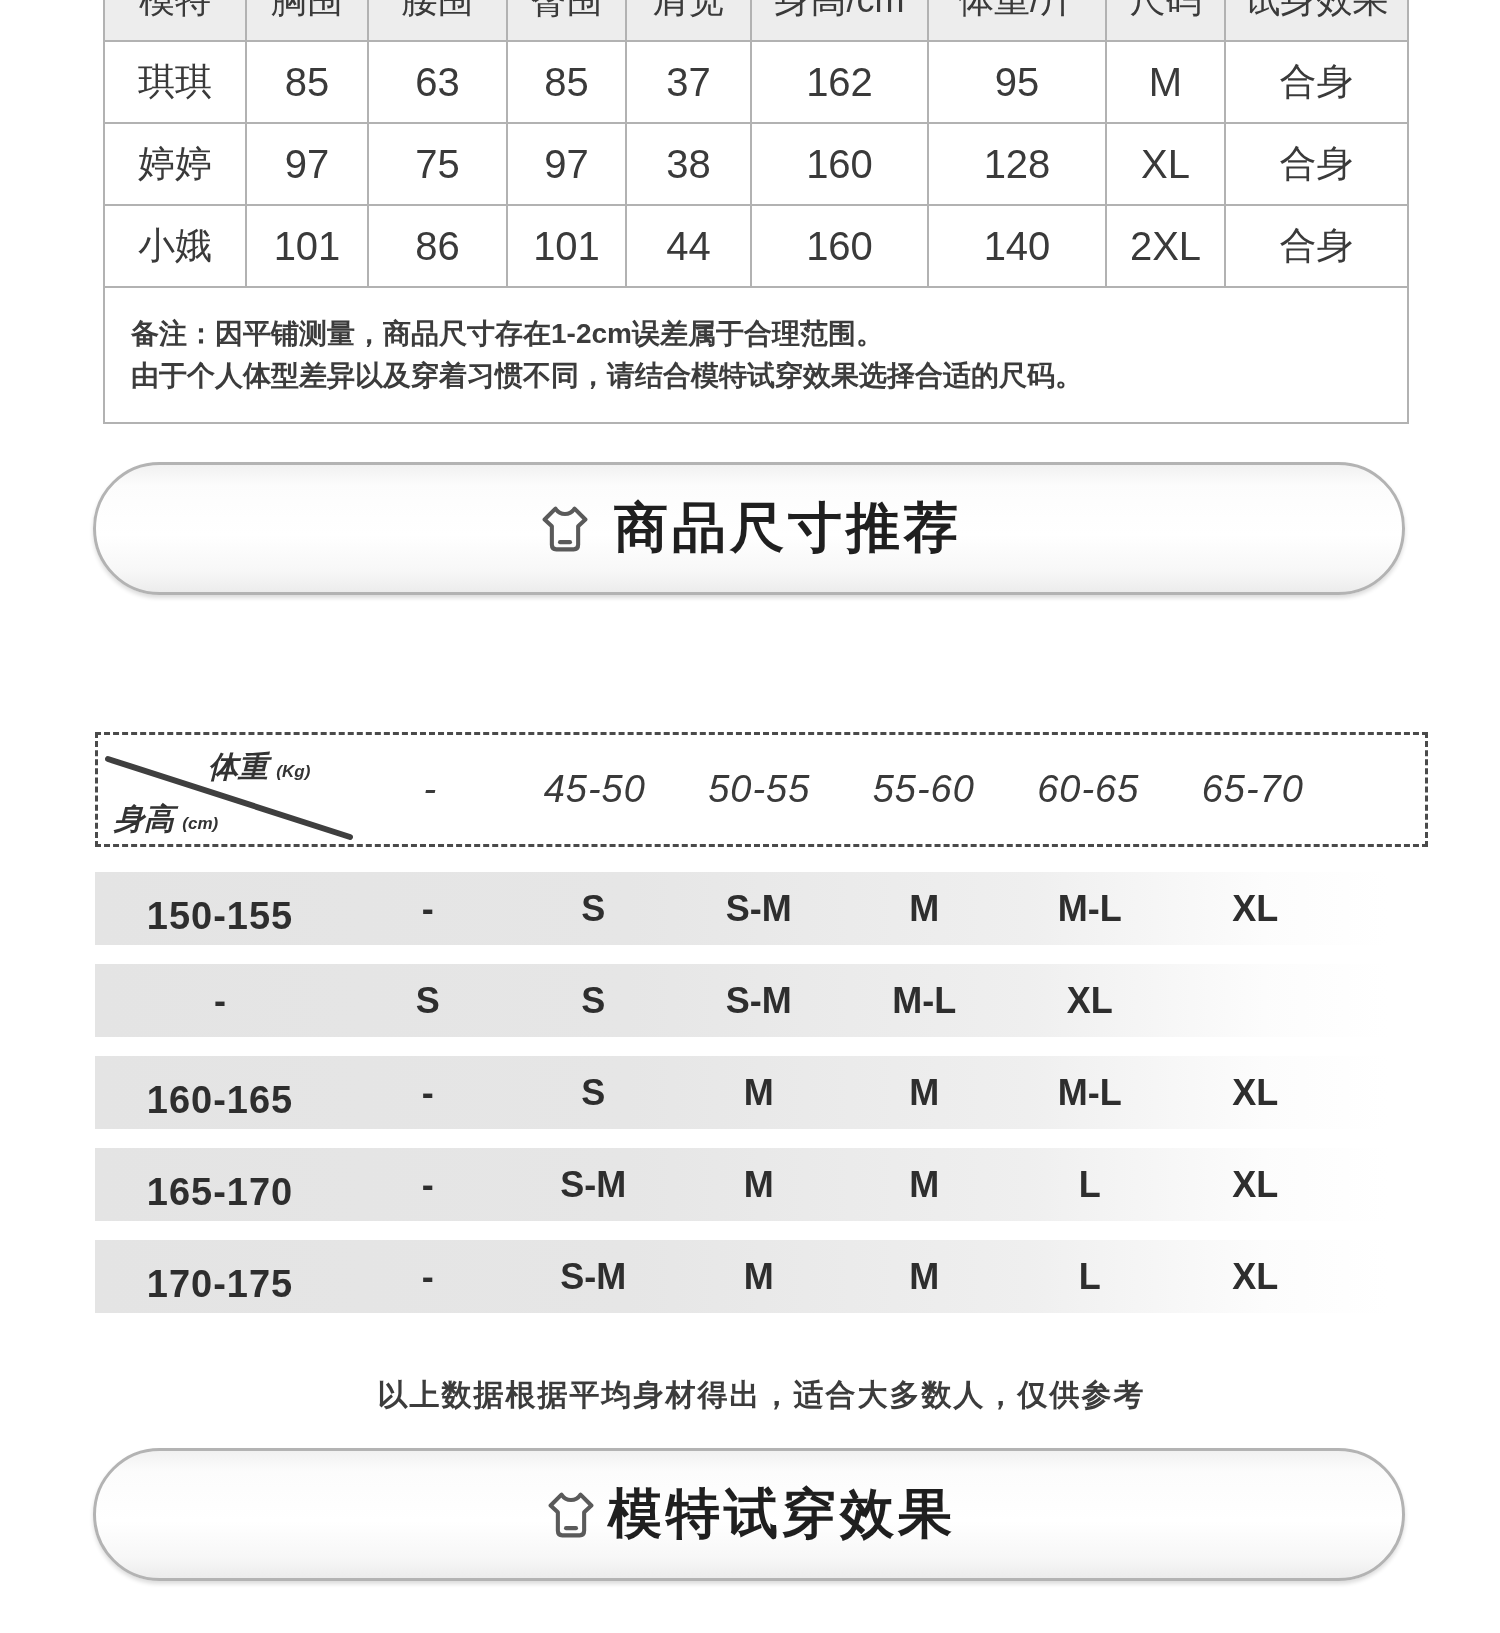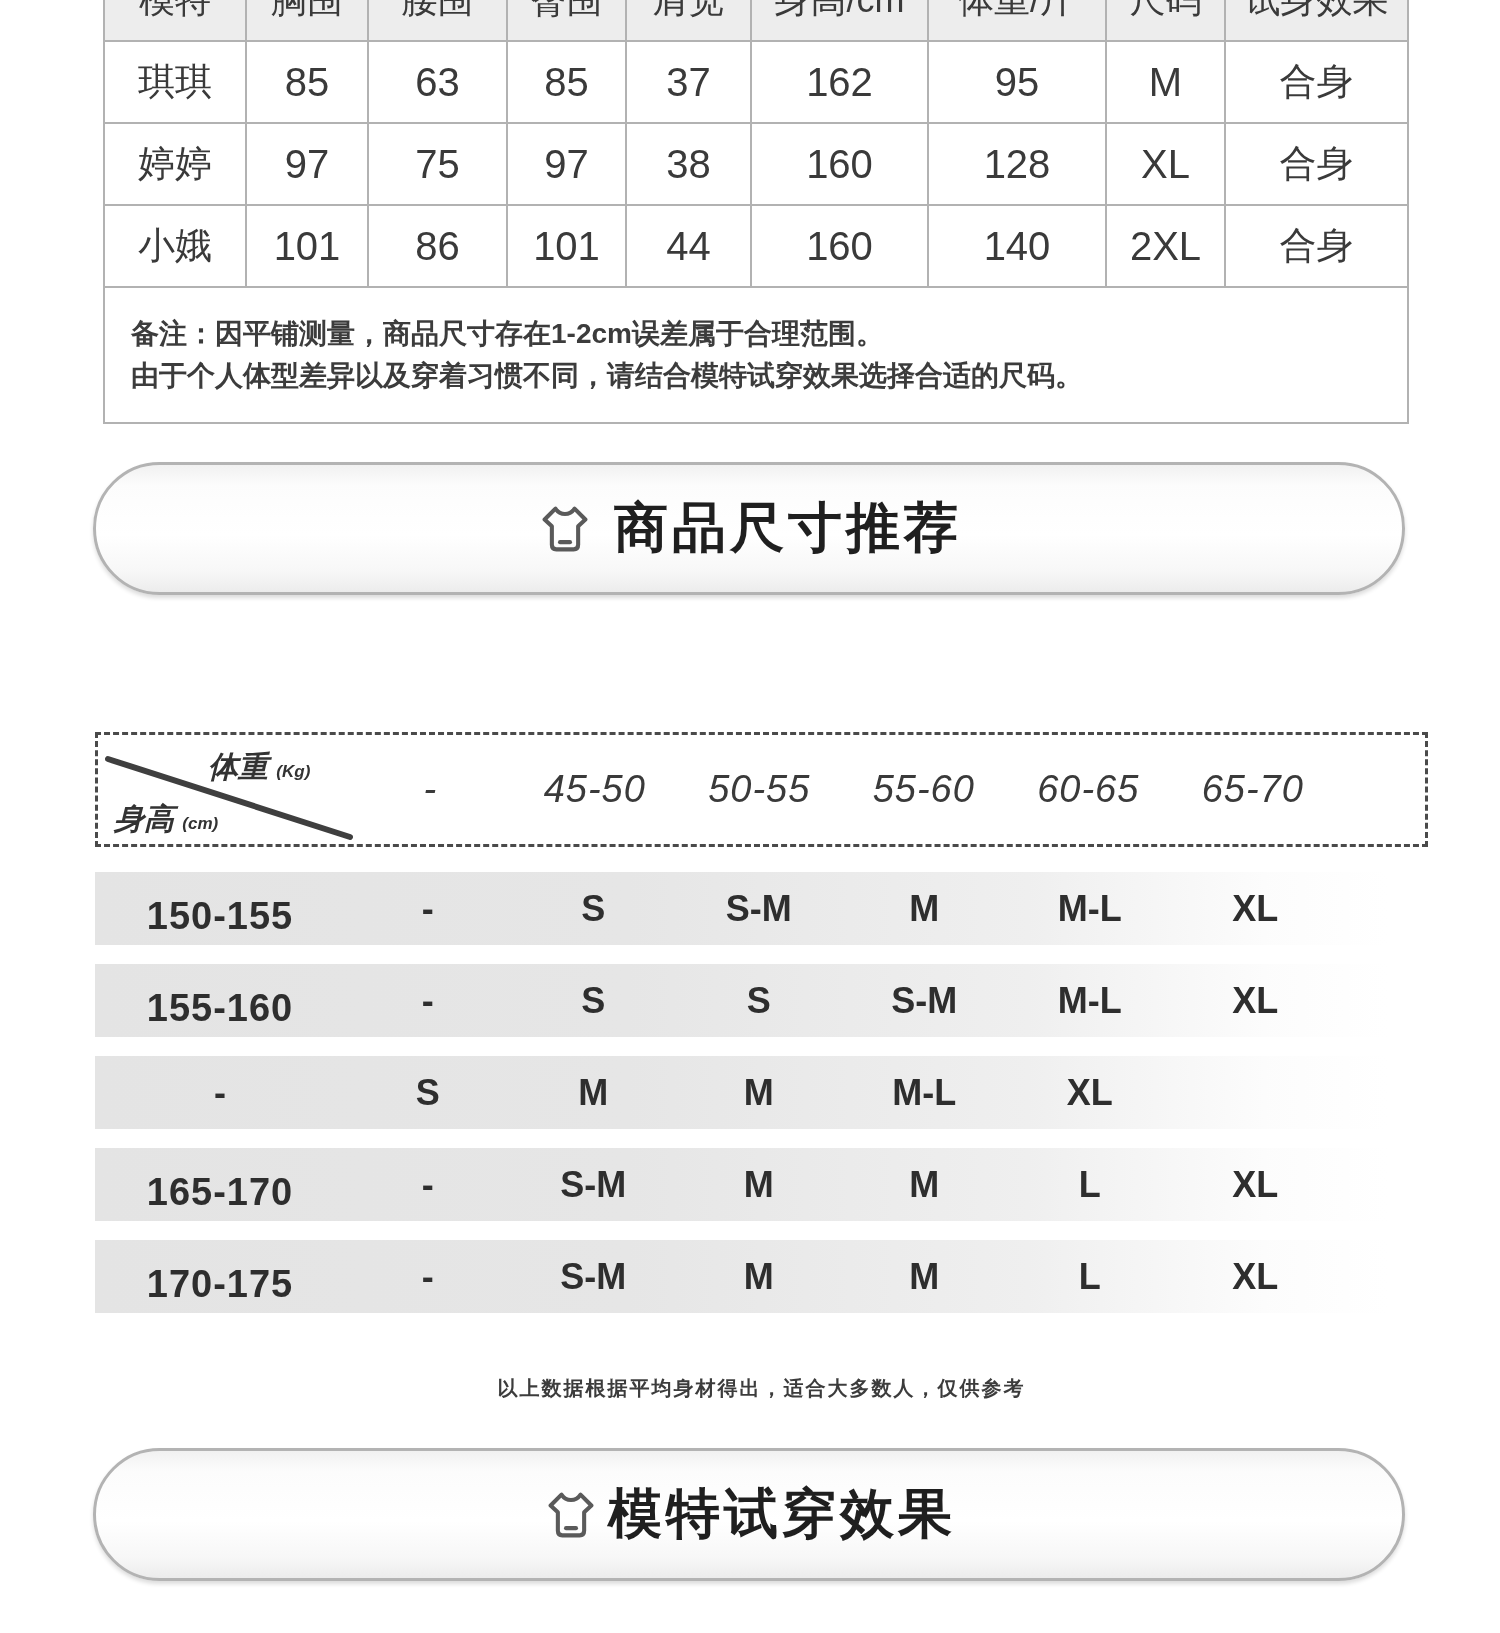--- a/index.html
+++ b/index.html
@@ -149,21 +149,21 @@
     font-weight: 600;
     color: #2e2e2e;
   }
 
   .footnote {
     position: absolute;
     left: 95px;
     top: 1375px;
     width: 1333px;
     text-align: center;
-    font-size: 20px;
+    font-size: 30px;
     font-weight: 600;
     color: #3c3c3c;
     letter-spacing: 2px;
   }
 </style>
 </head>
 <body>
 
 <div class="canvas">
 
@@ -275,31 +275,31 @@
       <div class="mr-cell">-</div>
       <div class="mr-cell">S</div>
       <div class="mr-cell">S-M</div>
       <div class="mr-cell">M</div>
       <div class="mr-cell">M-L</div>
       <div class="mr-cell">XL</div>
     </div>
   </div>
   <div class="matrix-row" style="top:964px">
     <div class="mgrid">
-      <div class="mr-label">155-160</div>
       <div class="mr-cell">-</div>
       <div class="mr-cell">S</div>
       <div class="mr-cell">S</div>
       <div class="mr-cell">S-M</div>
       <div class="mr-cell">M-L</div>
       <div class="mr-cell">XL</div>
     </div>
   </div>
   <div class="matrix-row" style="top:1056px">
     <div class="mgrid">
+      <div class="mr-label">160-165</div>
       <div class="mr-cell">-</div>
       <div class="mr-cell">S</div>
       <div class="mr-cell">M</div>
       <div class="mr-cell">M</div>
       <div class="mr-cell">M-L</div>
       <div class="mr-cell">XL</div>
     </div>
   </div>
   <div class="matrix-row" style="top:1148px">
     <div class="mgrid">

